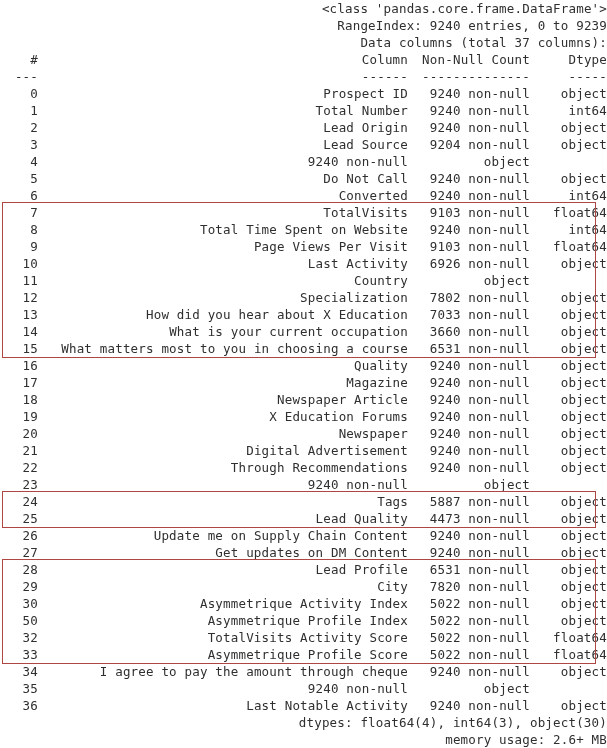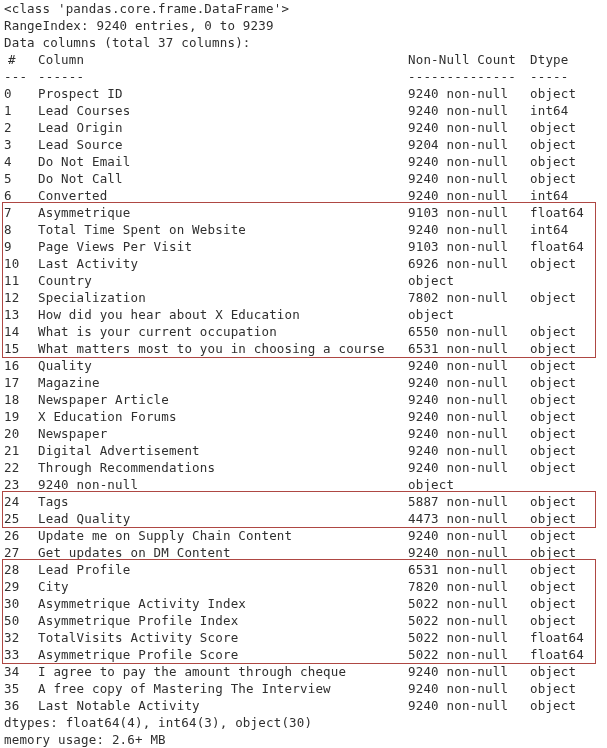--- a/index.html
+++ b/index.html
@@ -9,20 +9,21 @@
     overflow: hidden;
     font-family: "DejaVu Sans Mono", "Liberation Mono", monospace;
     font-size: 12.5px;
     letter-spacing: 0.18px;
     color: #2f2f2f;
   }
   .page {
     position: relative;
     width: 607px; height: 748px;
     background: #ffffff;
+    text-align: right;
   }
   .console {
     position: absolute;
     top: 0; left: 0; right: 0;
     padding-left: 4px;
   }
   .line {
     height: 17px; line-height: 17px;
     white-space: pre;
   }
@@ -68,63 +69,62 @@
     <div id="rows">
   <div class="row">
     <span class="c-num">0</span>
     <span class="c-name">Prospect ID</span>
     <span class="c-count">9240 non-null</span>
     <span class="c-dtype">object</span>
   </div>
 
   <div class="row">
     <span class="c-num">1</span>
-    <span class="c-name">Lead Courses</span>
+    <span class="c-name">Total Number</span>
     <span class="c-count">9240 non-null</span>
     <span class="c-dtype">int64</span>
   </div>
 
   <div class="row">
     <span class="c-num">2</span>
     <span class="c-name">Lead Origin</span>
     <span class="c-count">9240 non-null</span>
     <span class="c-dtype">object</span>
   </div>
 
   <div class="row">
     <span class="c-num">3</span>
     <span class="c-name">Lead Source</span>
     <span class="c-count">9204 non-null</span>
     <span class="c-dtype">object</span>
   </div>
 
   <div class="row">
     <span class="c-num">4</span>
-    <span class="c-name">Do Not Email</span>
     <span class="c-count">9240 non-null</span>
     <span class="c-dtype">object</span>
   </div>
 
   <div class="row">
     <span class="c-num">5</span>
     <span class="c-name">Do Not Call</span>
     <span class="c-count">9240 non-null</span>
     <span class="c-dtype">object</span>
   </div>
 
   <div class="row">
     <span class="c-num">6</span>
     <span class="c-name">Converted</span>
     <span class="c-count">9240 non-null</span>
     <span class="c-dtype">int64</span>
   </div>
 
   <div class="row">
     <span class="c-num">7</span>
-    <span class="c-name">Asymmetrique</span>
+    <span class="c-name">TotalVisits</span>
     <span class="c-count">9103 non-null</span>
     <span class="c-dtype">float64</span>
   </div>
 
   <div class="row">
     <span class="c-num">8</span>
     <span class="c-name">Total Time Spent on Website</span>
     <span class="c-count">9240 non-null</span>
     <span class="c-dtype">int64</span>
   </div>
@@ -152,27 +152,28 @@
   <div class="row">
     <span class="c-num">12</span>
     <span class="c-name">Specialization</span>
     <span class="c-count">7802 non-null</span>
     <span class="c-dtype">object</span>
   </div>
 
   <div class="row">
     <span class="c-num">13</span>
     <span class="c-name">How did you hear about X Education</span>
+    <span class="c-count">7033 non-null</span>
     <span class="c-dtype">object</span>
   </div>
 
   <div class="row">
     <span class="c-num">14</span>
     <span class="c-name">What is your current occupation</span>
-    <span class="c-count">6550 non-null</span>
+    <span class="c-count">3660 non-null</span>
     <span class="c-dtype">object</span>
   </div>
 
   <div class="row">
     <span class="c-num">15</span>
     <span class="c-name">What matters most to you in choosing a course</span>
     <span class="c-count">6531 non-null</span>
     <span class="c-dtype">object</span>
   </div>
 
@@ -303,21 +304,20 @@
 
   <div class="row">
     <span class="c-num">34</span>
     <span class="c-name">I agree to pay the amount through cheque</span>
     <span class="c-count">9240 non-null</span>
     <span class="c-dtype">object</span>
   </div>
 
   <div class="row">
     <span class="c-num">35</span>
-    <span class="c-name">A free copy of Mastering The Interview</span>
     <span class="c-count">9240 non-null</span>
     <span class="c-dtype">object</span>
   </div>
 
   <div class="row">
     <span class="c-num">36</span>
     <span class="c-name">Last Notable Activity</span>
     <span class="c-count">9240 non-null</span>
     <span class="c-dtype">object</span>
   </div>

